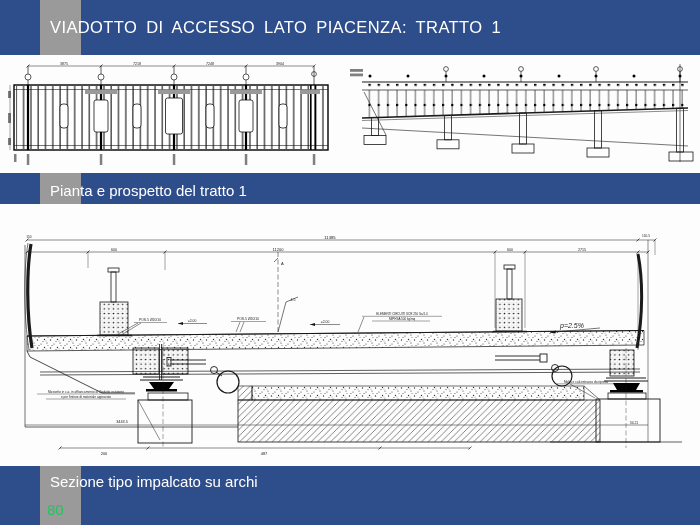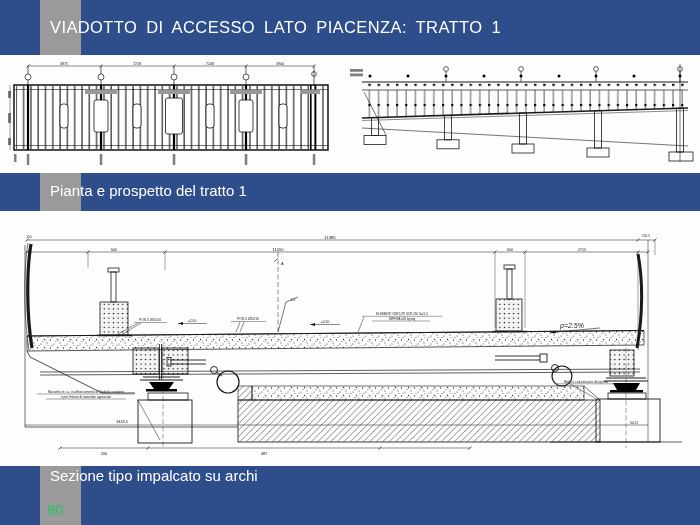--- a/index.html
+++ b/index.html
@@ -3,24 +3,24 @@
 <meta charset="utf-8">
 <style>
   html,body{margin:0;padding:0;background:#e8e8e8;}
   .slide{position:relative;width:700px;height:525px;background:#fdfdfd;
     font-family:"Liberation Sans",sans-serif;overflow:hidden;}
   .bar{position:absolute;left:0;width:700px;background:#2e4d8b;}
   .bar .stripe{position:absolute;left:40px;top:0;bottom:0;width:41px;background:#9a9a9a;}
   .bar .bar-text{position:relative;padding-left:50px;color:#ffffff;white-space:nowrap;}
   #title-bar{top:0;height:55px;}
   #title-bar .bar-text{font-size:16.5px;line-height:54px;letter-spacing:.4px;word-spacing:4px;}
-  #caption-plan-bar{top:173px;height:38px;}
+  #caption-plan-bar{top:173px;height:31px;}
   #caption-plan-bar .bar-text{font-size:15px;line-height:36px;}
   #caption-section-bar{top:466px;height:59px;}
-  #caption-section-bar .bar-text{font-size:15px;line-height:20px;}
+  #caption-section-bar .bar-text{font-size:15px;line-height:20px;padding-top:6px;}
   .page-num{position:absolute;left:47px;top:35px;color:#22c55e;font-size:15px;}
   svg{position:absolute;}
   #plan-svg{left:8px;top:58px;}
   #elev-svg{left:350px;top:62px;}
   #sect-svg{left:10px;top:210px;}
   svg text{font-family:"Liberation Sans",sans-serif;fill:#1a1a1a;}
   .ln{stroke:#1a1a1a;fill:none;}
   .blob{fill:#6a6a6a;opacity:.85;}
 </style>
 </head>

